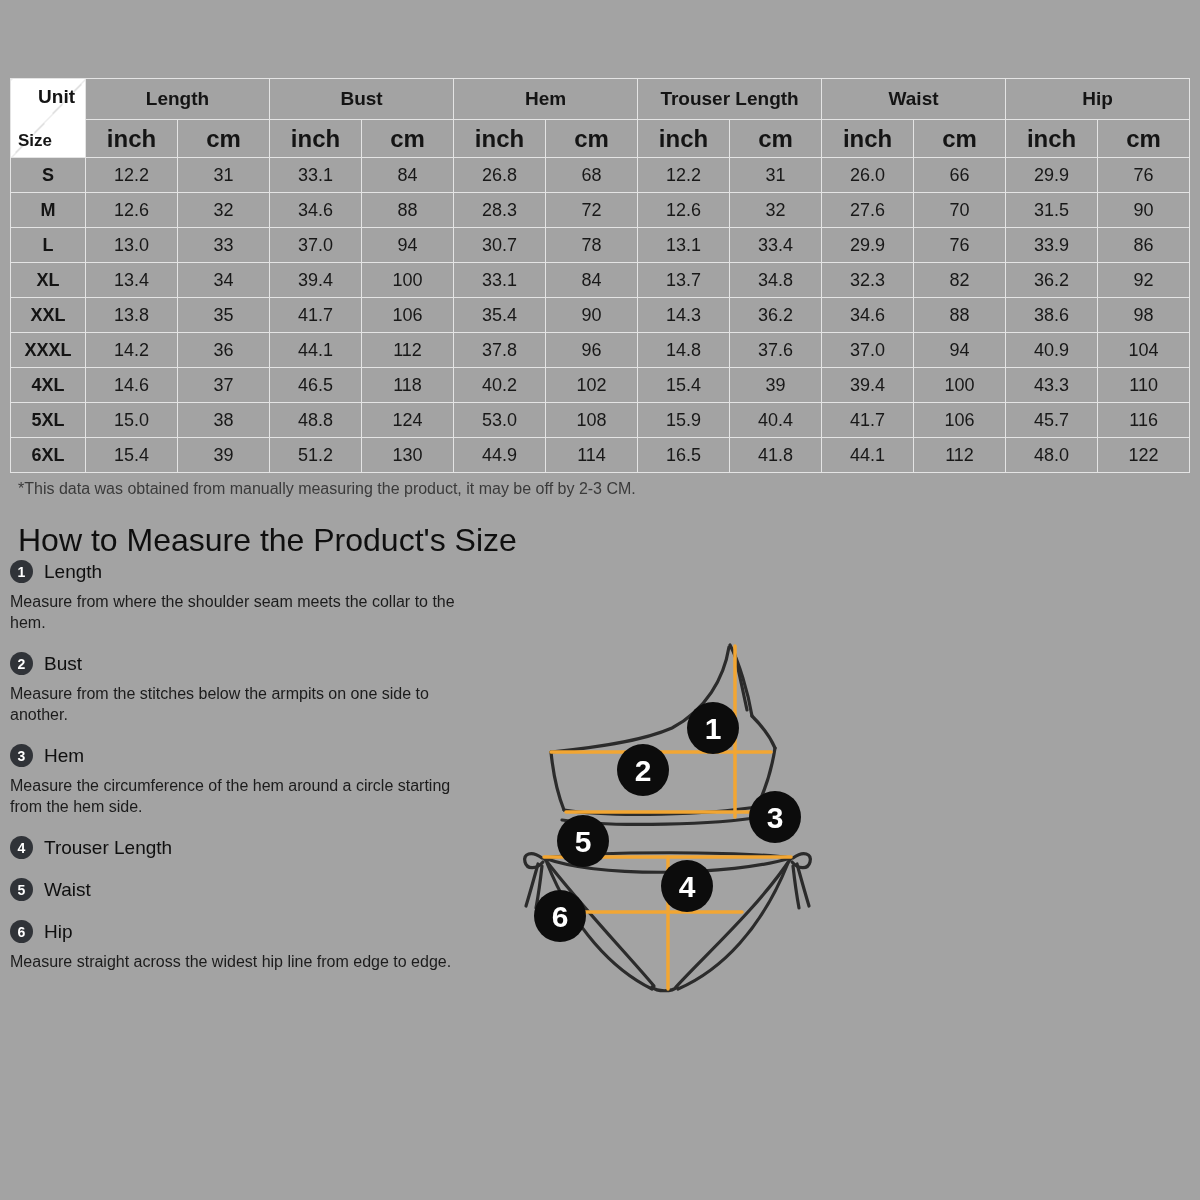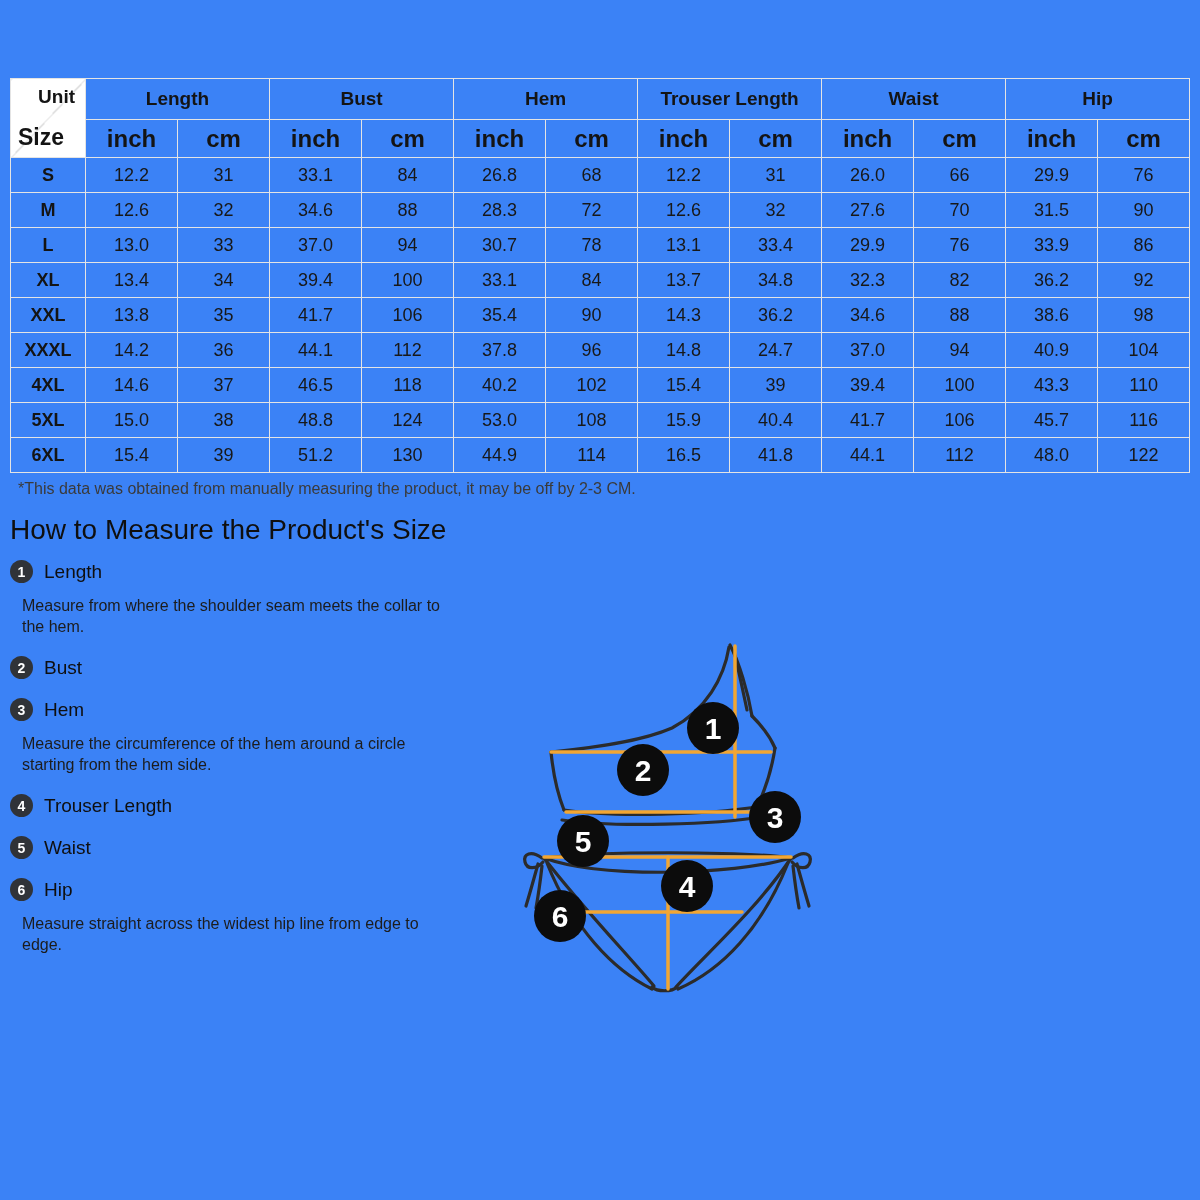--- a/index.html
+++ b/index.html
@@ -1,17 +1,17 @@
 <!DOCTYPE html>
 <html><head>
 <meta charset="utf-8">
 <style>
   html,body { margin:0; padding:0; background:#ffffff; }
   .page {
-    position:relative; width:1200px; height:1200px; background:#3b82f6;
+    position:relative; width:1200px; height:1200px; background:#a3a3a3;
     font-family:"Liberation Sans", sans-serif; color:#141414; overflow:hidden;
   }
 
   
   table.size-chart {
     position:absolute; left:10px; top:78px; width:1179px;
     border-collapse:collapse; table-layout:fixed;
   }
   .size-chart th, .size-chart td {
     border:1px solid #e4e4e4; text-align:center; vertical-align:middle; padding:0;
@@ -22,37 +22,37 @@
   .size-chart tbody tr { height:35px; }
   .size-chart tbody th { font-size:18px; font-weight:700; }
   .size-chart tbody td { font-size:18px; font-weight:400; color:#181818; }
 
   .corner {
     position:relative;
     background:linear-gradient(to bottom right,
       #ffffff 49.5%, #d8d8d8 49.5%, #d8d8d8 50.5%, #ffffff 50.5%);
   }
   .corner .c-unit { position:absolute; top:7px; right:10px; font-size:19px; font-weight:700; }
-  .corner .c-size { position:absolute; bottom:6px; left:7px; font-size:23px; font-weight:700; }
+  .corner .c-size { position:absolute; bottom:6px; left:7px; font-size:17px; font-weight:700; }
 
   
   .footnote { position:absolute; left:10px; top:472px; font-size:16px; color:#3a3a3a; margin:8px; }
-  .guide-title { position:absolute; left:10px; top:514px; margin:0; font-size:28px; font-weight:400; color:#0f0f0f; }
+  .guide-title { position:absolute; left:10px; top:514px; margin:8px; font-size:32px; font-weight:400; color:#0f0f0f; }
 
   
   .guide { position:absolute; left:10px; top:560px; width:452px; }
   .guide-item { margin-bottom:19px; }
   .item-head { display:flex; align-items:center; gap:11px; margin-bottom:8px; }
   .badge {
     width:23px; height:23px; border-radius:50%; background:#303338; color:#ffffff;
     font-size:14px; font-weight:700; display:flex; align-items:center; justify-content:center;
     flex:0 0 auto;
   }
   .item-label { font-size:19px; color:#0f0f0f; }
-  .item-desc { margin:12px; font-size:16px; line-height:21px; color:#1c1c1c; }
+  .item-desc { margin:0; font-size:16px; line-height:21px; color:#1c1c1c; }
 
   
   .illus { position:absolute; left:430px; top:620px; }
   .illus text { font-family:"Liberation Sans", sans-serif; font-weight:700; }
 </style>
 </head>
 <body>
 
 <div class="page">
 
@@ -167,21 +167,21 @@
       </tr>
       <tr>
         <th>XXXL</th>
         <td>14.2</td>
         <td>36</td>
         <td>44.1</td>
         <td>112</td>
         <td>37.8</td>
         <td>96</td>
         <td>14.8</td>
-        <td>24.7</td>
+        <td>37.6</td>
         <td>37.0</td>
         <td>94</td>
         <td>40.9</td>
         <td>104</td>
       </tr>
       <tr>
         <th>4XL</th>
         <td>14.6</td>
         <td>37</td>
         <td>46.5</td>
@@ -238,20 +238,21 @@
         <span class="badge">1</span>
         <span class="item-label">Length</span>
       </div>
       <p class="item-desc">Measure from where the shoulder seam meets the collar to the hem.</p>
     </div>
     <div class="guide-item">
       <div class="item-head">
         <span class="badge">2</span>
         <span class="item-label">Bust</span>
       </div>
+      <p class="item-desc">Measure from the stitches below the armpits on one side to another.</p>
     </div>
     <div class="guide-item">
       <div class="item-head">
         <span class="badge">3</span>
         <span class="item-label">Hem</span>
       </div>
       <p class="item-desc">Measure the circumference of the hem around a circle starting from the hem side.</p>
     </div>
     <div class="guide-item">
       <div class="item-head">

